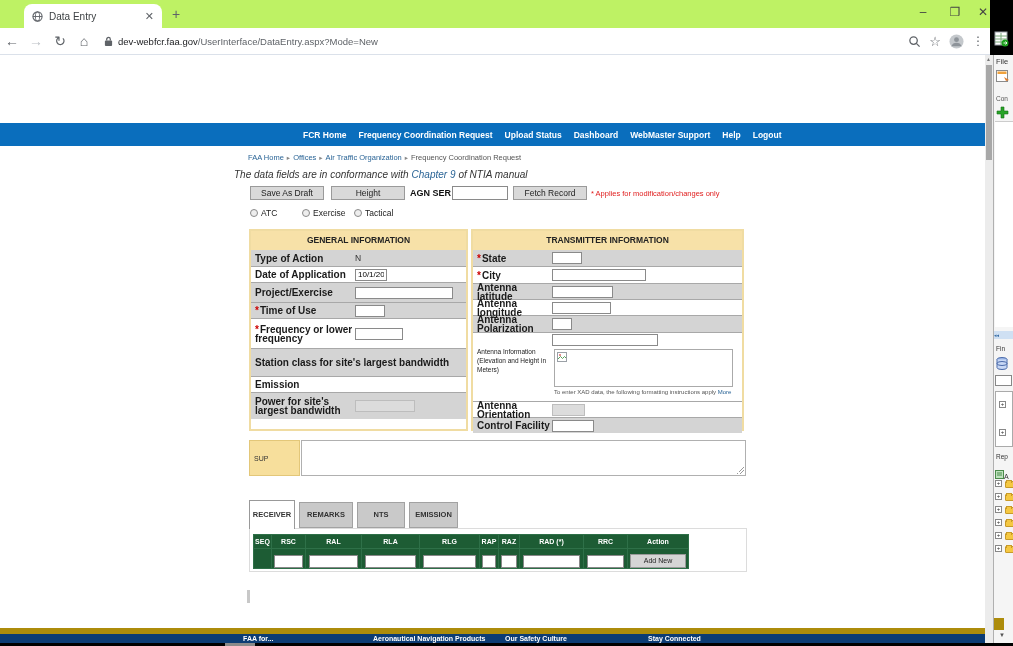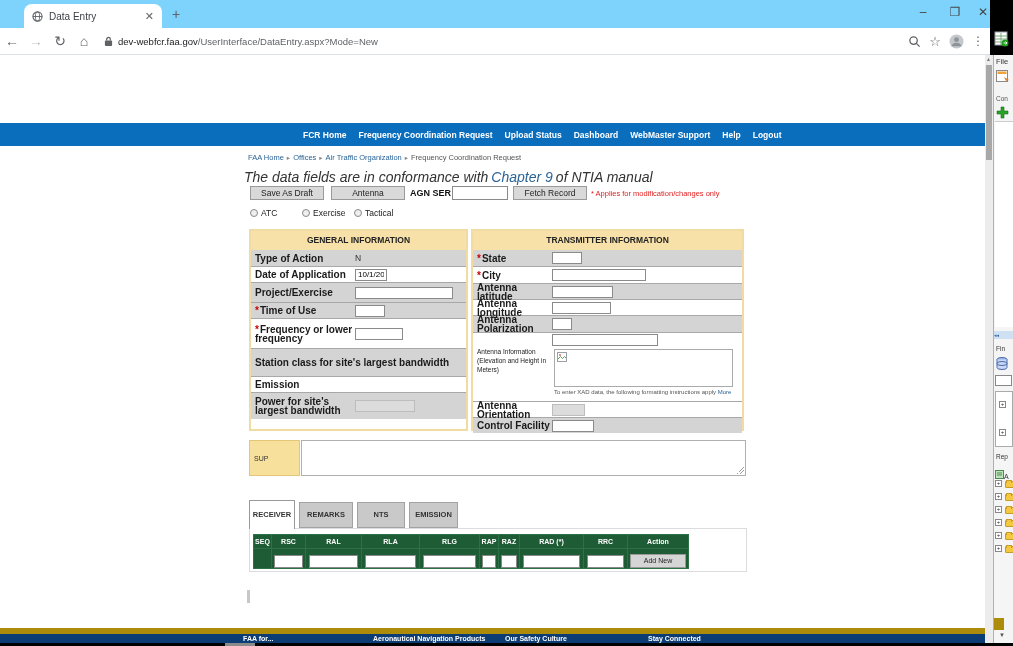--- a/index.html
+++ b/index.html
@@ -1,21 +1,21 @@
 <!DOCTYPE html>
 <html><head>
 <meta charset="utf-8">
 <style>
   *{margin:0;padding:0;box-sizing:border-box;font-family:"Liberation Sans",sans-serif}
   html,body{width:1013px;height:646px}
   body{position:relative;background:#000;overflow:hidden}
   .abs{position:absolute}
 
   
-  #tabbar{left:0;top:0;width:990px;height:36px;background:#7dd3fc}
+  #tabbar{left:0;top:0;width:990px;height:36px;background:#bef264}
   .tab{left:24px;top:4px;width:138px;height:24px;background:#fff;border-radius:8px 8px 0 0;display:flex;align-items:center;padding:0 8px;gap:6px}
   .tab-title{font-size:10px;color:#3c4043;flex:1;white-space:nowrap;overflow:hidden}
   .tab-close{font-size:11px;color:#5f6368;cursor:default}
   .newtab{left:172px;top:6px;font-size:14px;color:#5f6368}
   .winbtn{top:0;width:30px;height:26px;text-align:center;line-height:24px;font-size:12px;color:#444}
   #toolbar{left:0;top:28px;width:990px;height:27px;background:#fff;border-bottom:1px solid #dbe1ea;display:flex;align-items:center}
   .navic{font-size:14px;color:#5f6368;width:24px;text-align:center}
   .navic.dis{color:#bdc1c6}
   #urlbox{display:flex;align-items:center;gap:5px;margin-left:8px;flex:1}
   #urltext{font-size:9.5px;color:#202124;white-space:nowrap}
@@ -25,21 +25,21 @@
 
   
   #page{left:0;top:55px;width:985px;height:588px;background:#fff;overflow:hidden}
   #hdr{left:0;top:0;width:985px;height:68px;background:#0c3c74}
   #agency{left:296px;top:19px;color:#fff;font-size:10.5px;font-weight:bold;line-height:12px}
   #mainnav{left:0;top:68px;width:985px;height:23px;background:#0a6ebd;display:flex;align-items:center;padding-left:303px;gap:12px}
   .navlink{color:#fff;font-size:8.5px;font-weight:bold;white-space:nowrap}
   #breadcrumb{left:248px;top:98px;font-size:7.5px;color:#555}
   #breadcrumb .bc-link{color:#2a6496}
   #breadcrumb .bc-sep{color:#888;margin:0 3px;font-size:6.5px}
-  #conform{left:244px;top:114px;font-size:14px;font-style:italic;color:#333}
+  #conform{left:234px;top:114px;font-size:10px;font-style:italic;color:#333}
   #conform .chlink{color:#2a6496;margin:0 3px}
   .btn{background:#d9d9d9;border:1px solid #9a9a9a;font-size:8.5px;color:#222;text-align:center;line-height:12px;height:14px}
   #btn-save{left:250px;top:131px;width:74px}
   #btn-submit{left:331px;top:131px;width:74px}
   #agn-label{left:410px;top:133px;font-size:9px;font-weight:bold;color:#111}
   #agn-input{left:452px;top:131px;width:56px;height:14px;border:1px solid #8a8a8a;font-size:9px}
   #btn-fetch{left:513px;top:131px;width:74px}
   #mod-note{left:591px;top:134px;font-size:7.5px;color:#e02020}
   .radio-row{top:153px;display:flex;align-items:center;gap:3px}
   .radio{width:8px;height:8px;border:1px solid #8a8a8a;border-radius:50%;background:#eee}
@@ -182,21 +182,21 @@
 
   <div class="abs" id="breadcrumb">
     <span class="bc-link">FAA Home</span><span class="bc-sep">▸</span><span class="bc-link">Offices</span><span class="bc-sep">▸</span><span class="bc-link">Air Traffic Organization</span><span class="bc-sep">▸</span><span>Frequency Coordination Request</span>
   </div>
 
   <div class="abs" id="conform">
     <span>The data fields are in conformance with</span><span class="chlink">Chapter 9</span><span>of NTIA manual</span>
   </div>
 
   <div class="abs btn" id="btn-save">Save As Draft</div>
-  <div class="abs btn" id="btn-submit">Antenna</div>
+  <div class="abs btn" id="btn-submit">Height</div>
   <span class="abs" id="agn-label">AGN SER</span>
   <input class="abs" id="agn-input" value="" style="">
   <div class="abs btn" id="btn-fetch">Fetch Record</div>
   <span class="abs" id="mod-note">* Applies for modification/changes only</span>
 
   <div class="abs radio-row" style="left:250px">
       <span class="radio"></span>
       <span class="radio-lbl">ATC</span>
     </div>
   <div class="abs radio-row" style="left:302px">

